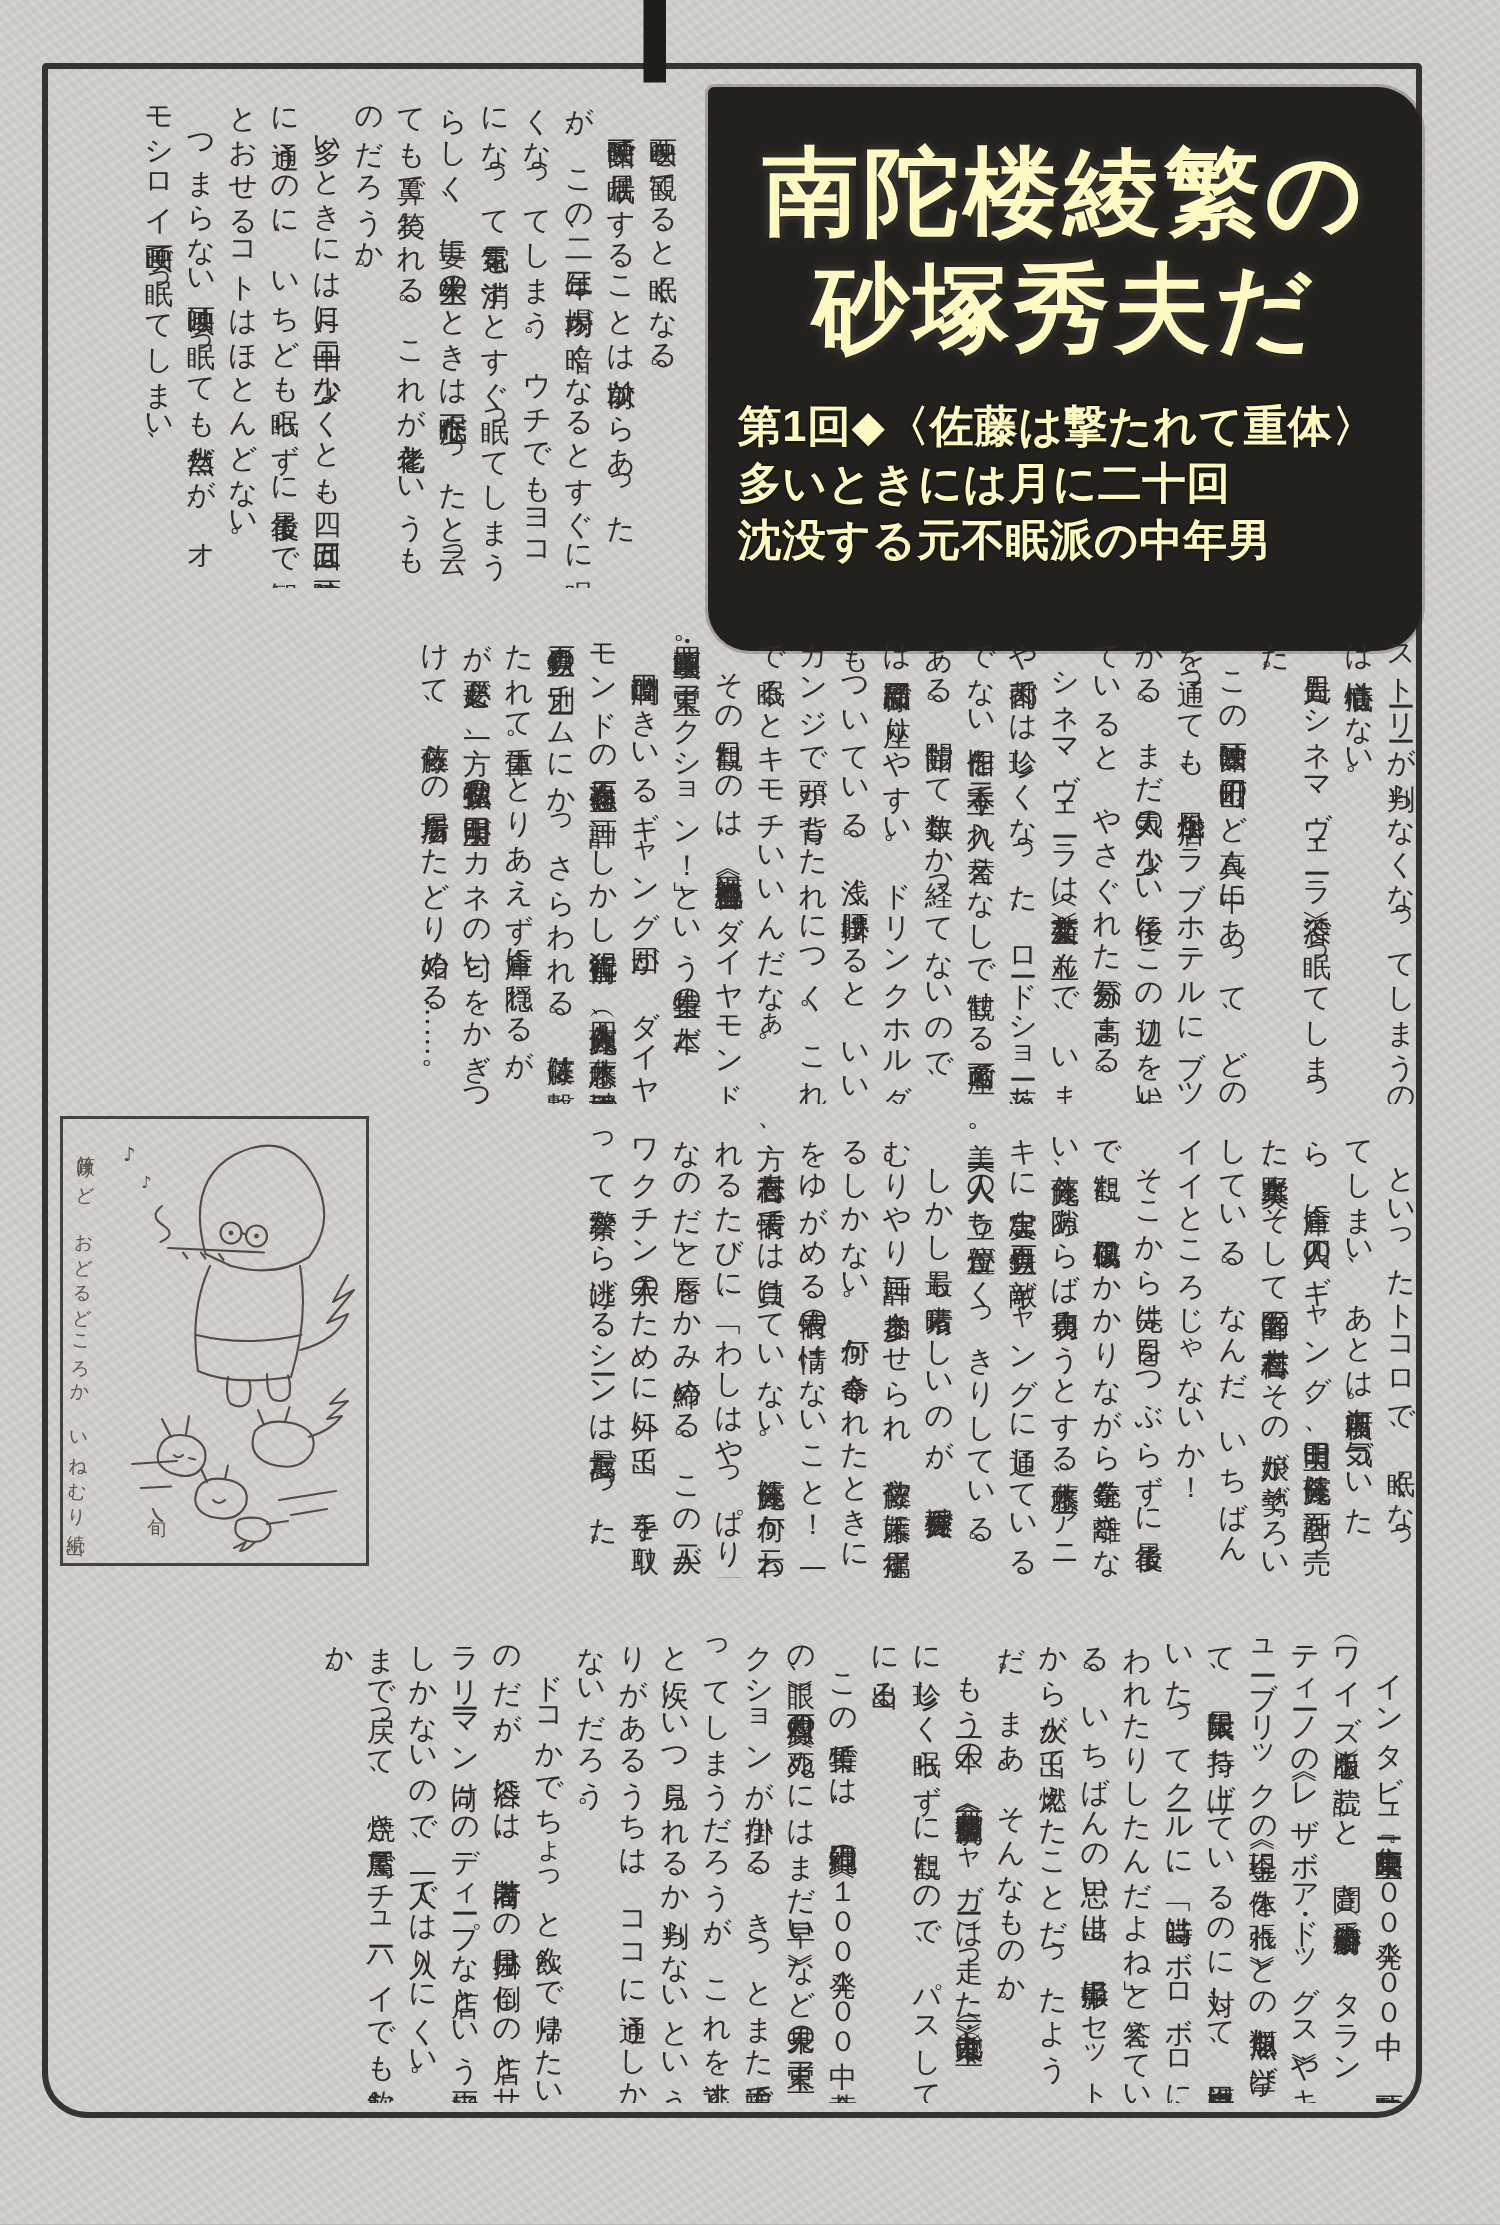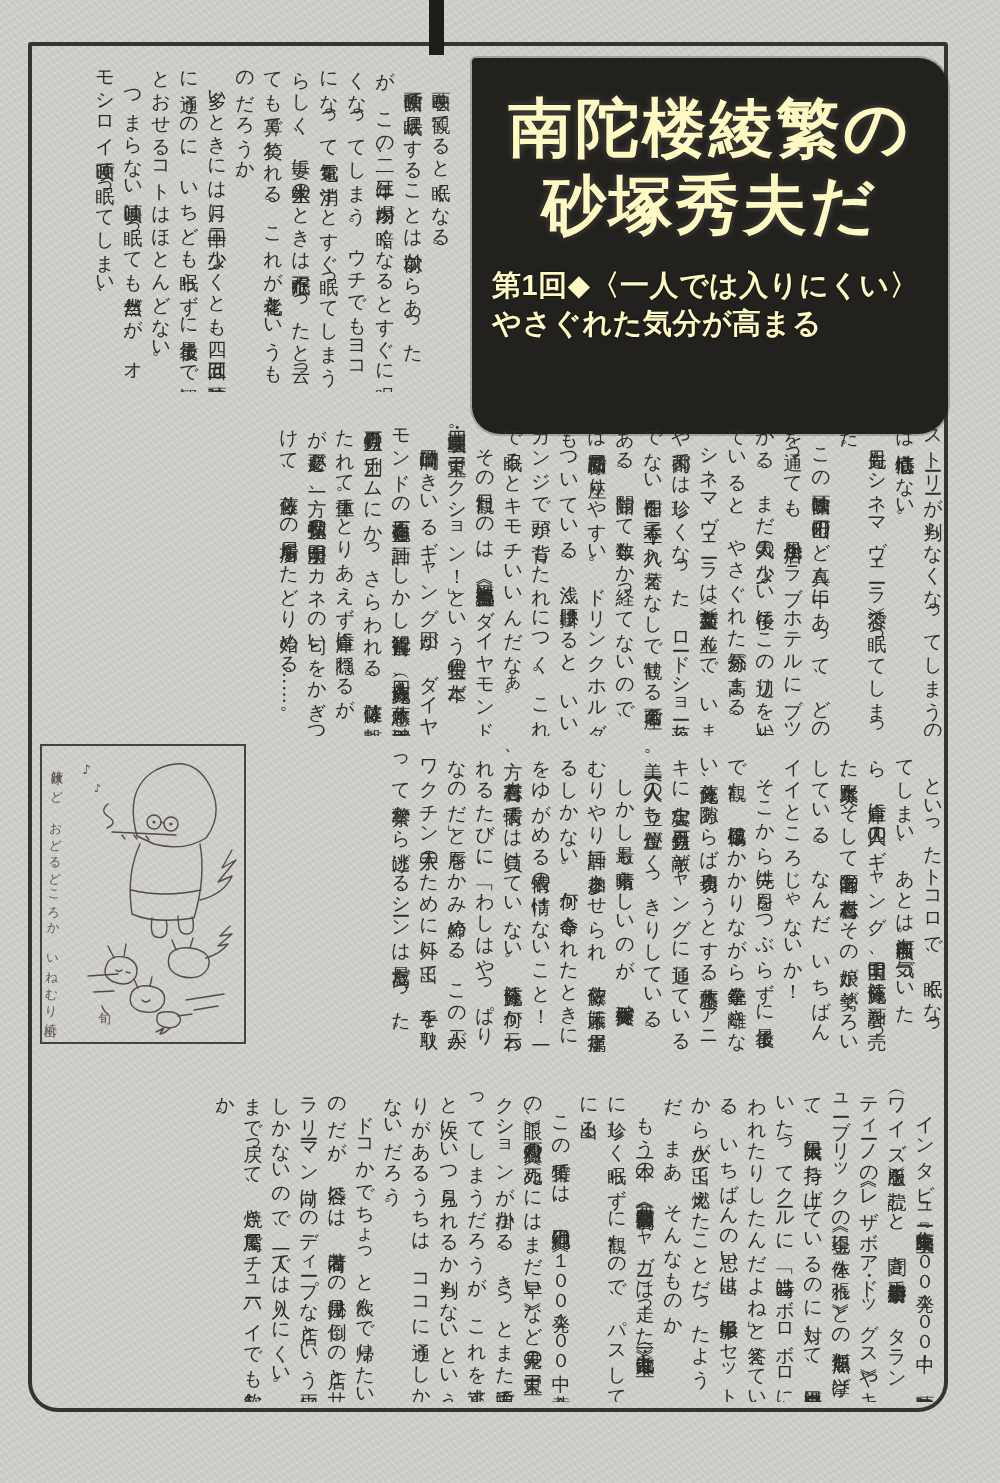--- a/index.html
+++ b/index.html
@@ -49,22 +49,23 @@
   <div class="band band1">
       <p>映画を観てると眠くなる。</p>
       <p>映画館で居眠りすることは以前からあったが、この二、三年は場内が暗くなるとすぐに眠くなってしまう。ウチでもヨコになって電気を消すとすぐ眠ってしまうらしく、妻に大学生のときは不眠症だったと云っても鼻で笑われる。これが老化というものだろうか。</p>
       <p>多いときには月に二十回、少なくとも四、五回は映画館に通うのに、いちども眠らずに最後まで観とおせるコトはほとんどない。</p>
       <p>つまらない映画は眠っても当然だが、オモシロイ映画で眠ってしまい、</p>
     </div>
 
   <div class="title-block">
     <div class="title-main first">南陀楼綾繁の</div>
     <div class="title-main">砂塚秀夫だ</div>
-    <div class="title-sub first">第1回◆〈一人では入りにくい〉</div>
-    <div class="title-sub">やさぐれた気分が高まる</div>
+    <div class="title-sub first">第1回◆〈佐藤は撃たれて重体〉</div>
+    <div class="title-sub">多いときには月に二十回</div>
+    <div class="title-sub">沈没する元不眠派の中年男</div>
   </div>
 
   <div class="band band2">
       <p class="cont">ストーリーが判らなくなってしまうのは心底情けない。</p>
       <p>先日も〈シネマヴェーラ渋谷〉で眠ってしまった。</p>
       <p>この映画館は円山町のど真ん中にあって、どの道を通っても、風俗店かラブホテルにブツかる。まだ人気の少ない午後にこの辺りを歩いていると、やさぐれた気分が高まる。</p>
       <p>シネマヴェーラは〈新文芸坐〉と並んで、いまや都内では珍しくなった、ロードショー落ちでない旧作を二本立て・入れ替えなしで観せる名画座である。開館して数年しか経ってないので、椅子は新品同様で座りやすい。ドリンクホルダーもついている。浅く腰掛けると、いいカンジで頭が背もたれにつく。これで眠るとキモチいいんだなぁ。</p>
       <p>その日観たのは、福田純監督《血とダイヤモンド》（一九六四・宝塚映画）。「東宝アクション！」という特集の一本だ。</p>
       <p>田崎潤ひきいるギャング団が、ダイヤモンドの原石強盗を計画。しかし犯行直前に、四人（佐藤允、藤木悠、砂塚秀夫、石立鉄男）の別チームにかっさらわれる。佐藤は撃たれて重体。とりあえず倉庫に隠れるが、手術が必要だ。一方、私立探偵の宝田明がカネの匂いをかぎつけて、佐藤らの居場所をたどり始める……。</p>
     </div>

